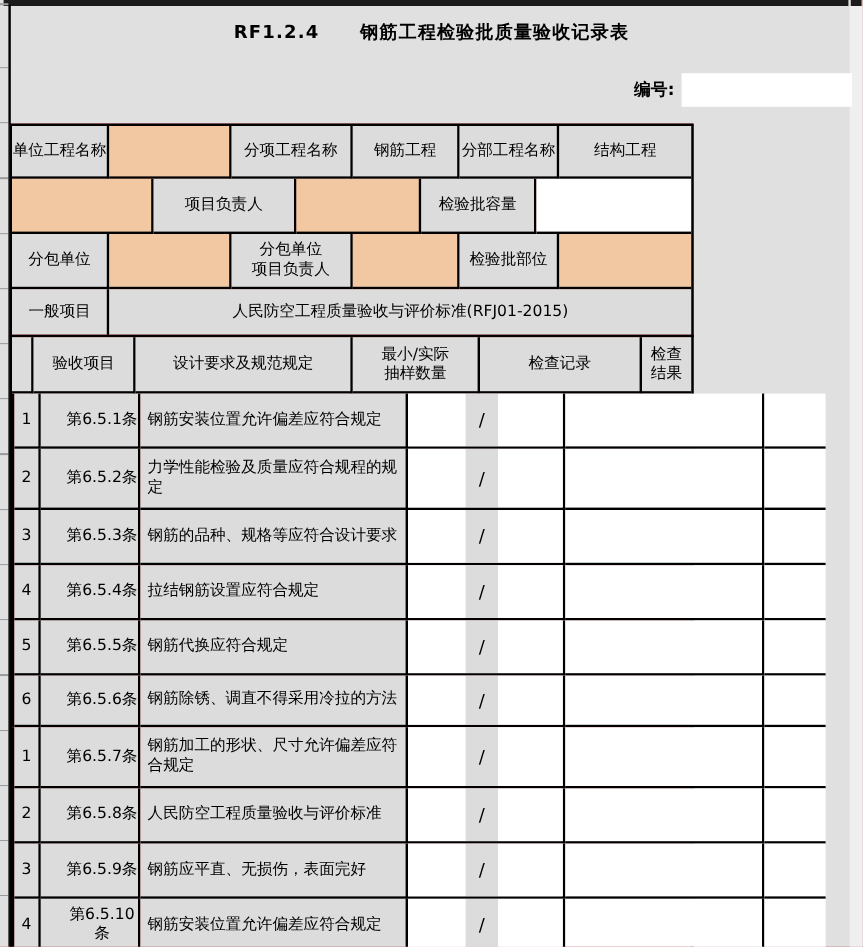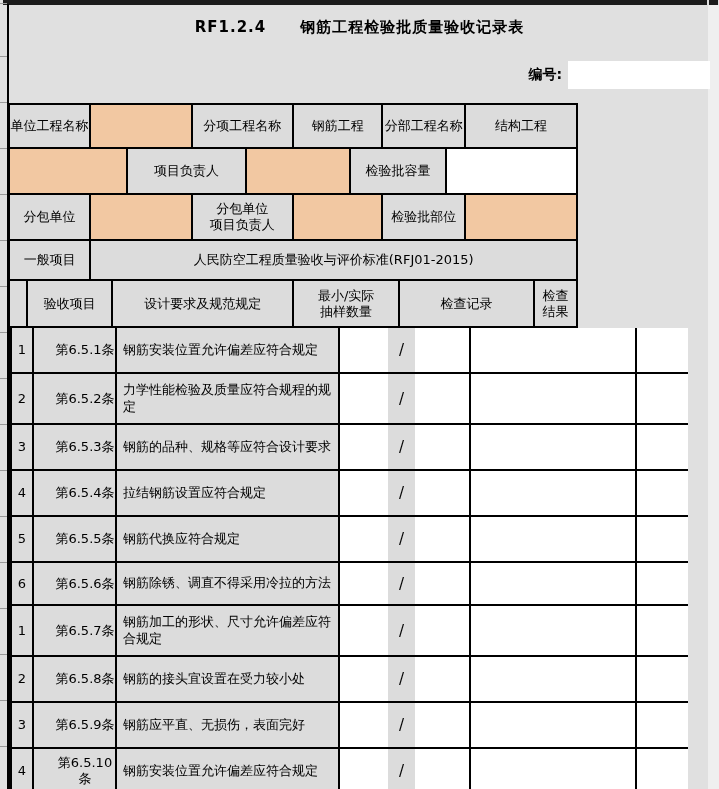--- a/index.html
+++ b/index.html
@@ -217,21 +217,21 @@
             <div class="sample-left"></div>
             <div class="sample-stripe">/</div>
             <div class="sample-right"></div>
           </div>
         <div class="cell w166 h51 white"></div>
         <div class="cell w51 h51 last white"></div>
       </div>
       <div class="frow">
         <div class="cell w22 h46">2</div>
         <div class="cell w83 h46">第6.5.8条</div>
-        <div class="cell w223 h46 req">钢筋的接头宜设置在受力较小处</div>
+        <div class="cell w223 h46 req">人民防空工程质量验收与评价标准</div>
         <div class="cell w131 h46 sample-cell">
             <div class="sample-left"></div>
             <div class="sample-stripe">/</div>
             <div class="sample-right"></div>
           </div>
         <div class="cell w166 h46 white"></div>
         <div class="cell w51 h46 last white"></div>
       </div>
       <div class="frow">
         <div class="cell w22 h46">3</div>

